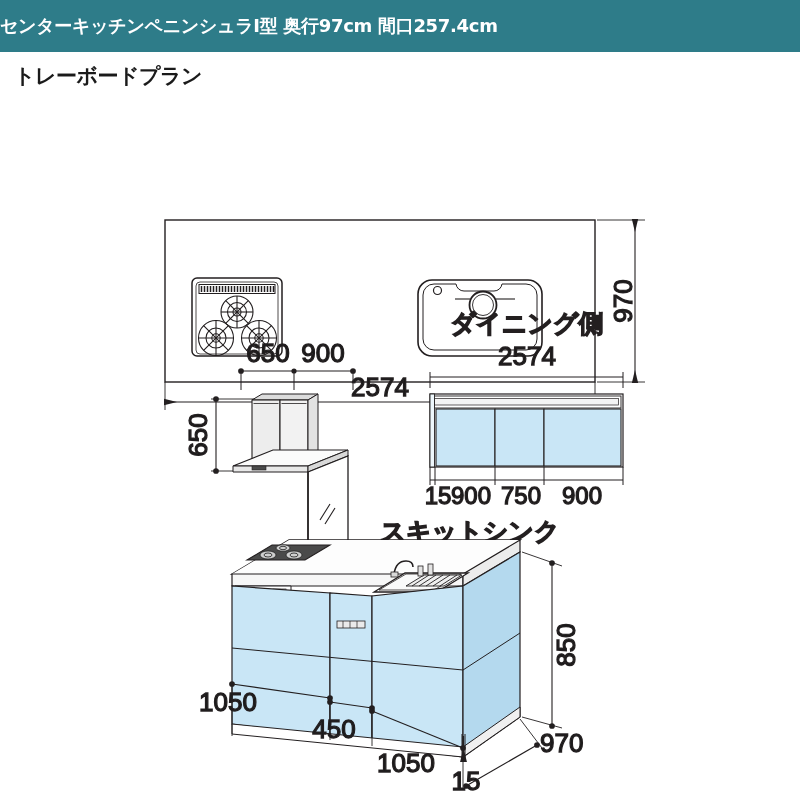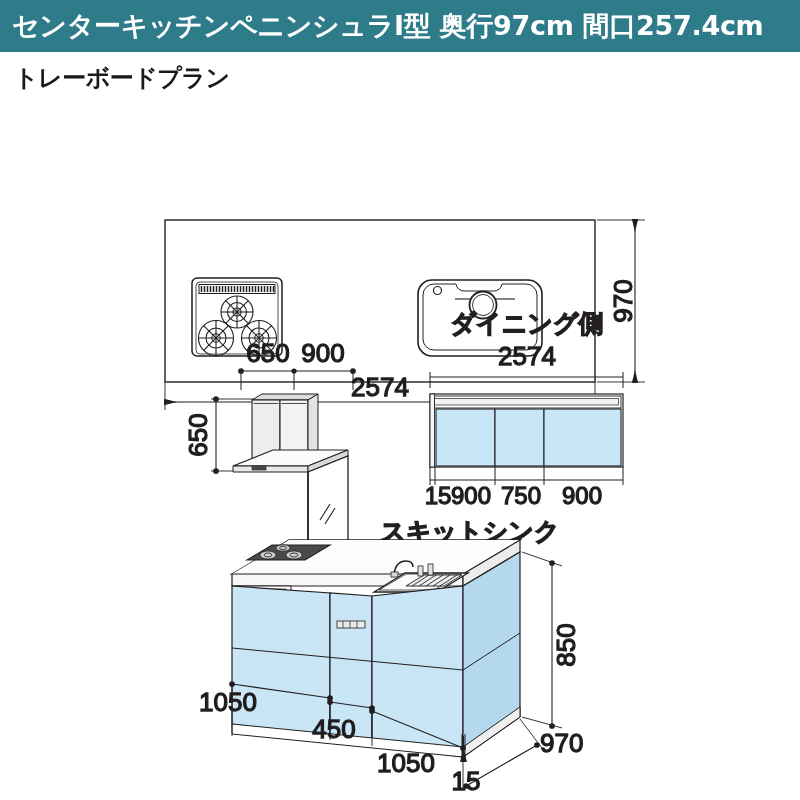--- a/index.html
+++ b/index.html
@@ -13,30 +13,29 @@
   #page{position:relative;width:800px;height:800px;}
 
   
   .header-bar{
     position:absolute;left:0;top:0;width:800px;height:52px;
     background:#2e7c89;
     display:flex;align-items:center;
   }
   .header-title{
     color:#ffffff;
-    font-size:27px;
+    font-size:18px;
     font-weight:bold;
     letter-spacing:-0.3px;
-    padding-left:12px;
     white-space:nowrap;
     font-family:"DejaVu Sans","Liberation Sans",sans-serif;
   }
   .subtitle{
     position:absolute;left:14px;top:62px;
-    font-size:24px;font-weight:bold;color:#1a1a1a;
+    font-size:21px;font-weight:bold;color:#1a1a1a;
     letter-spacing:-0.5px;
     font-family:"DejaVu Sans","Liberation Sans",sans-serif;
   }
 
   
   .canvas{position:absolute;left:0;top:100px;width:800px;height:700px;}
   .canvas svg{display:block;}
 
   .dimtext{
     font-family:"Liberation Sans","DejaVu Sans",sans-serif;

